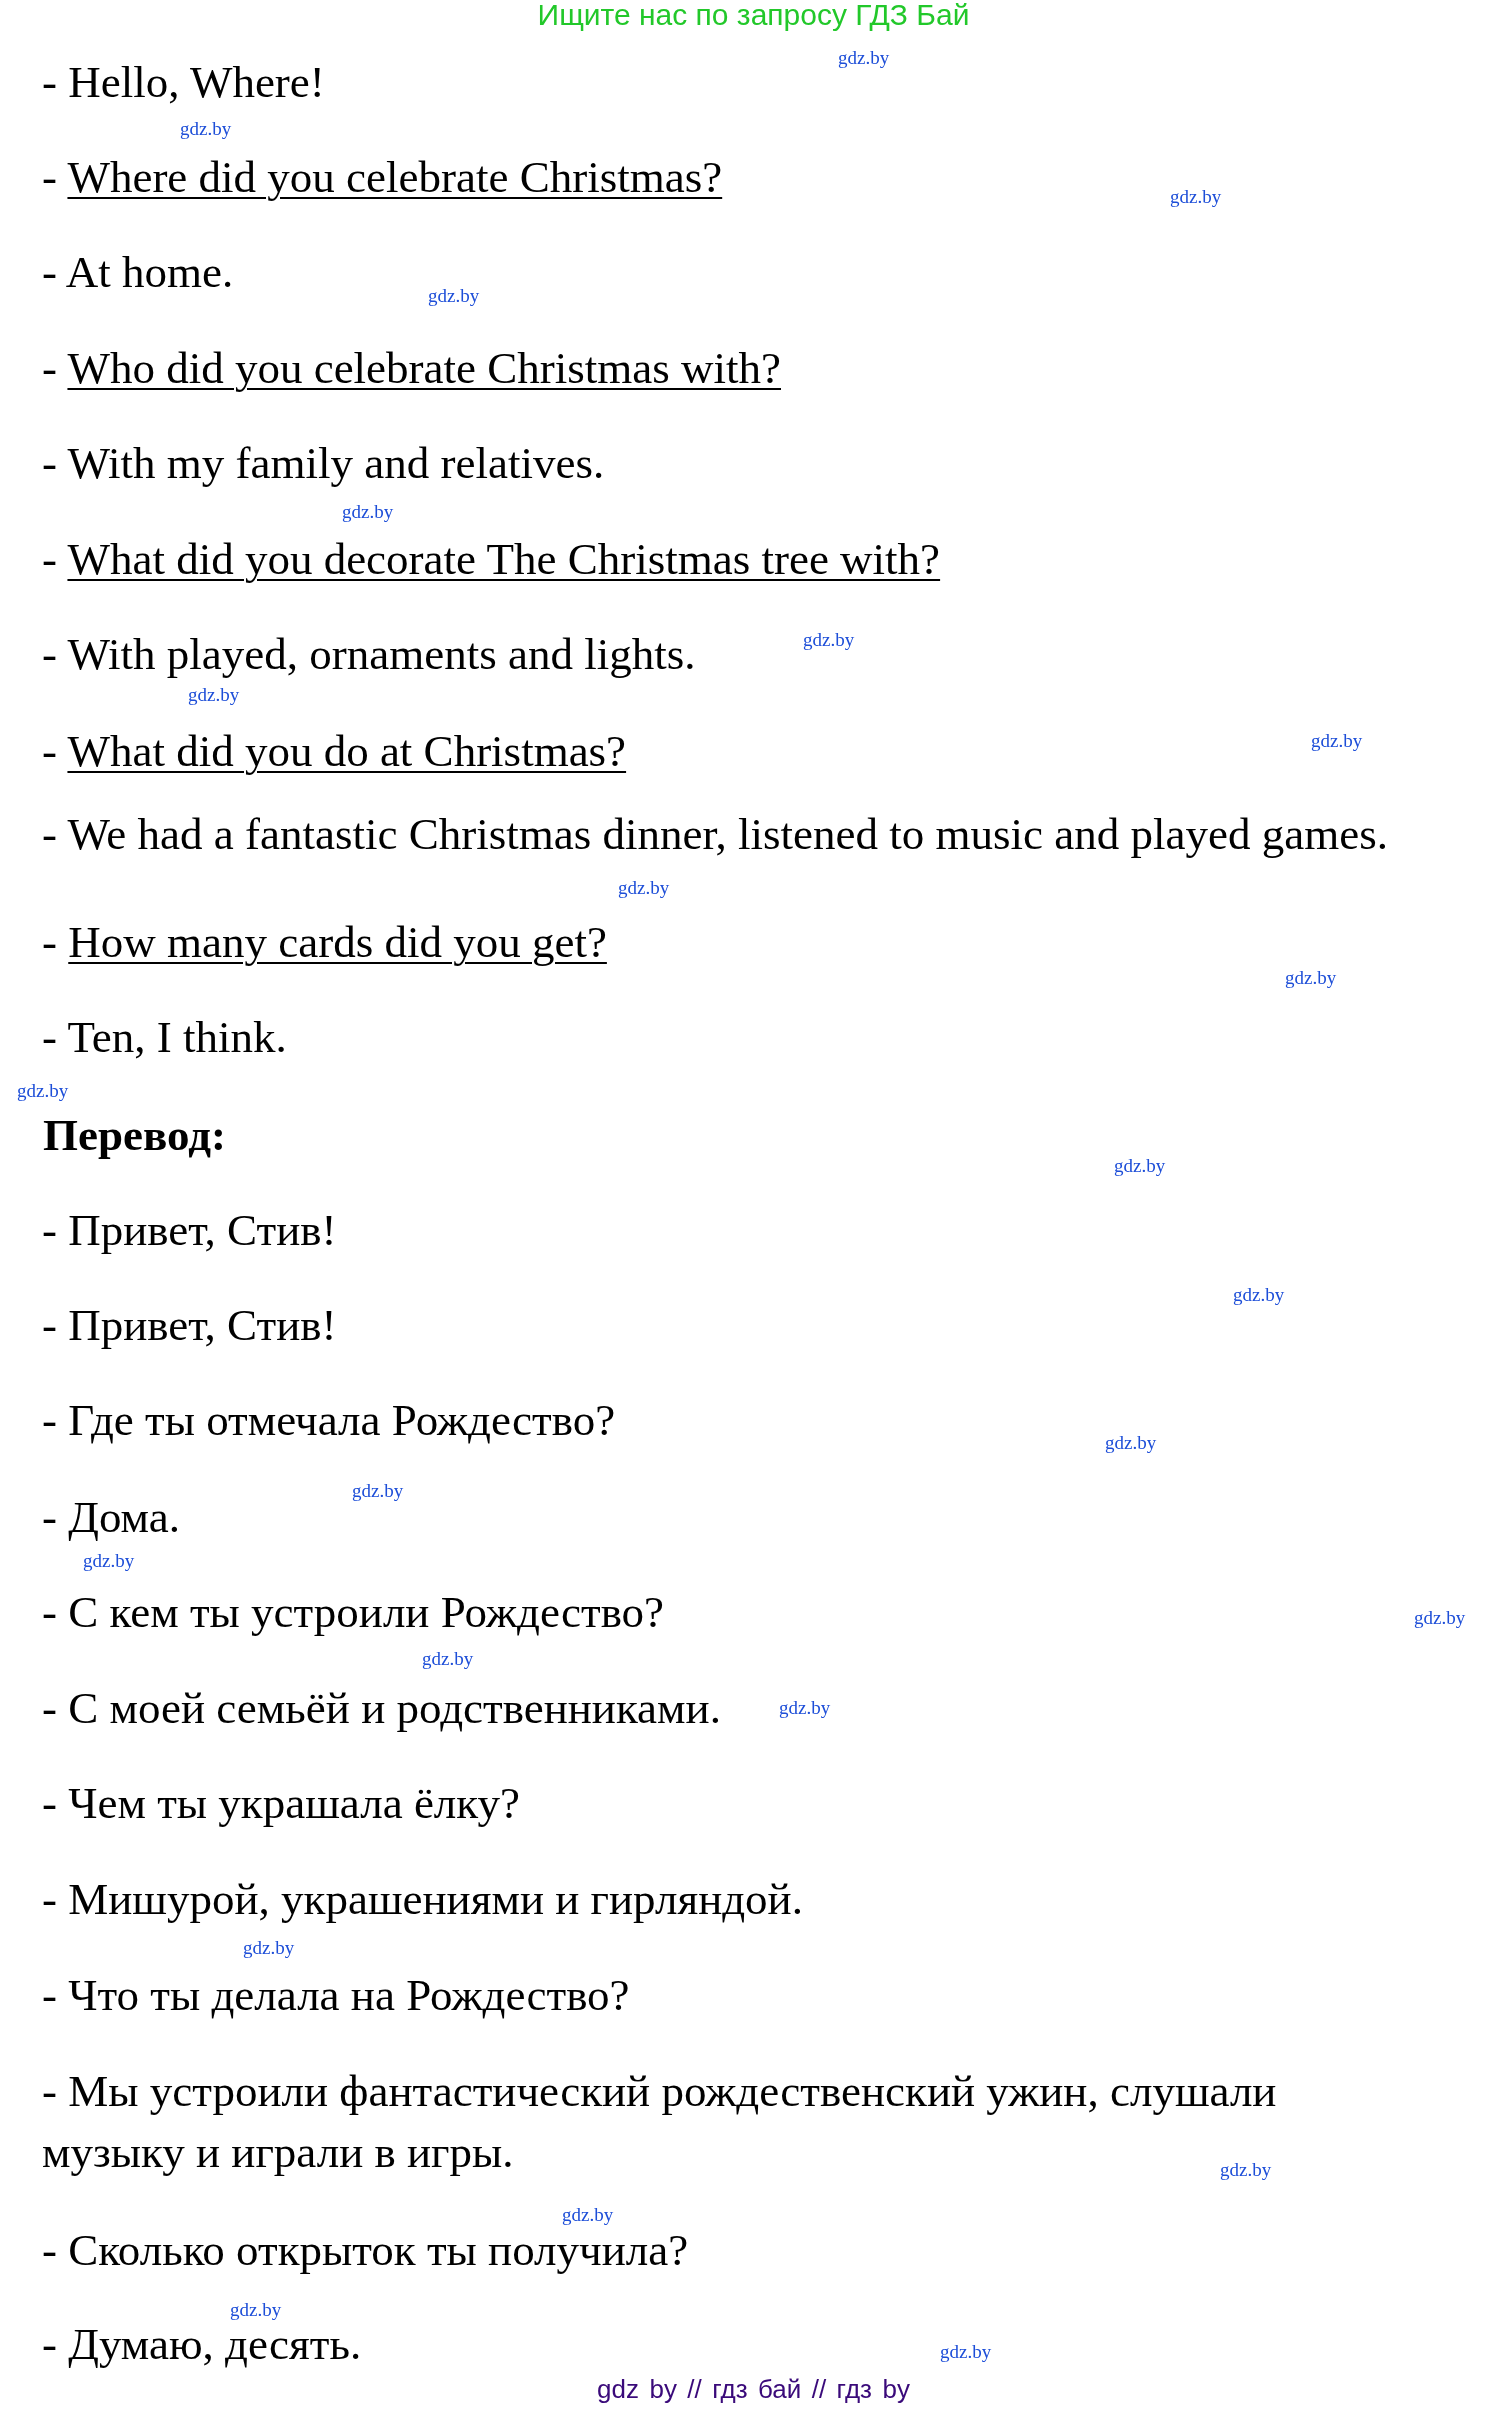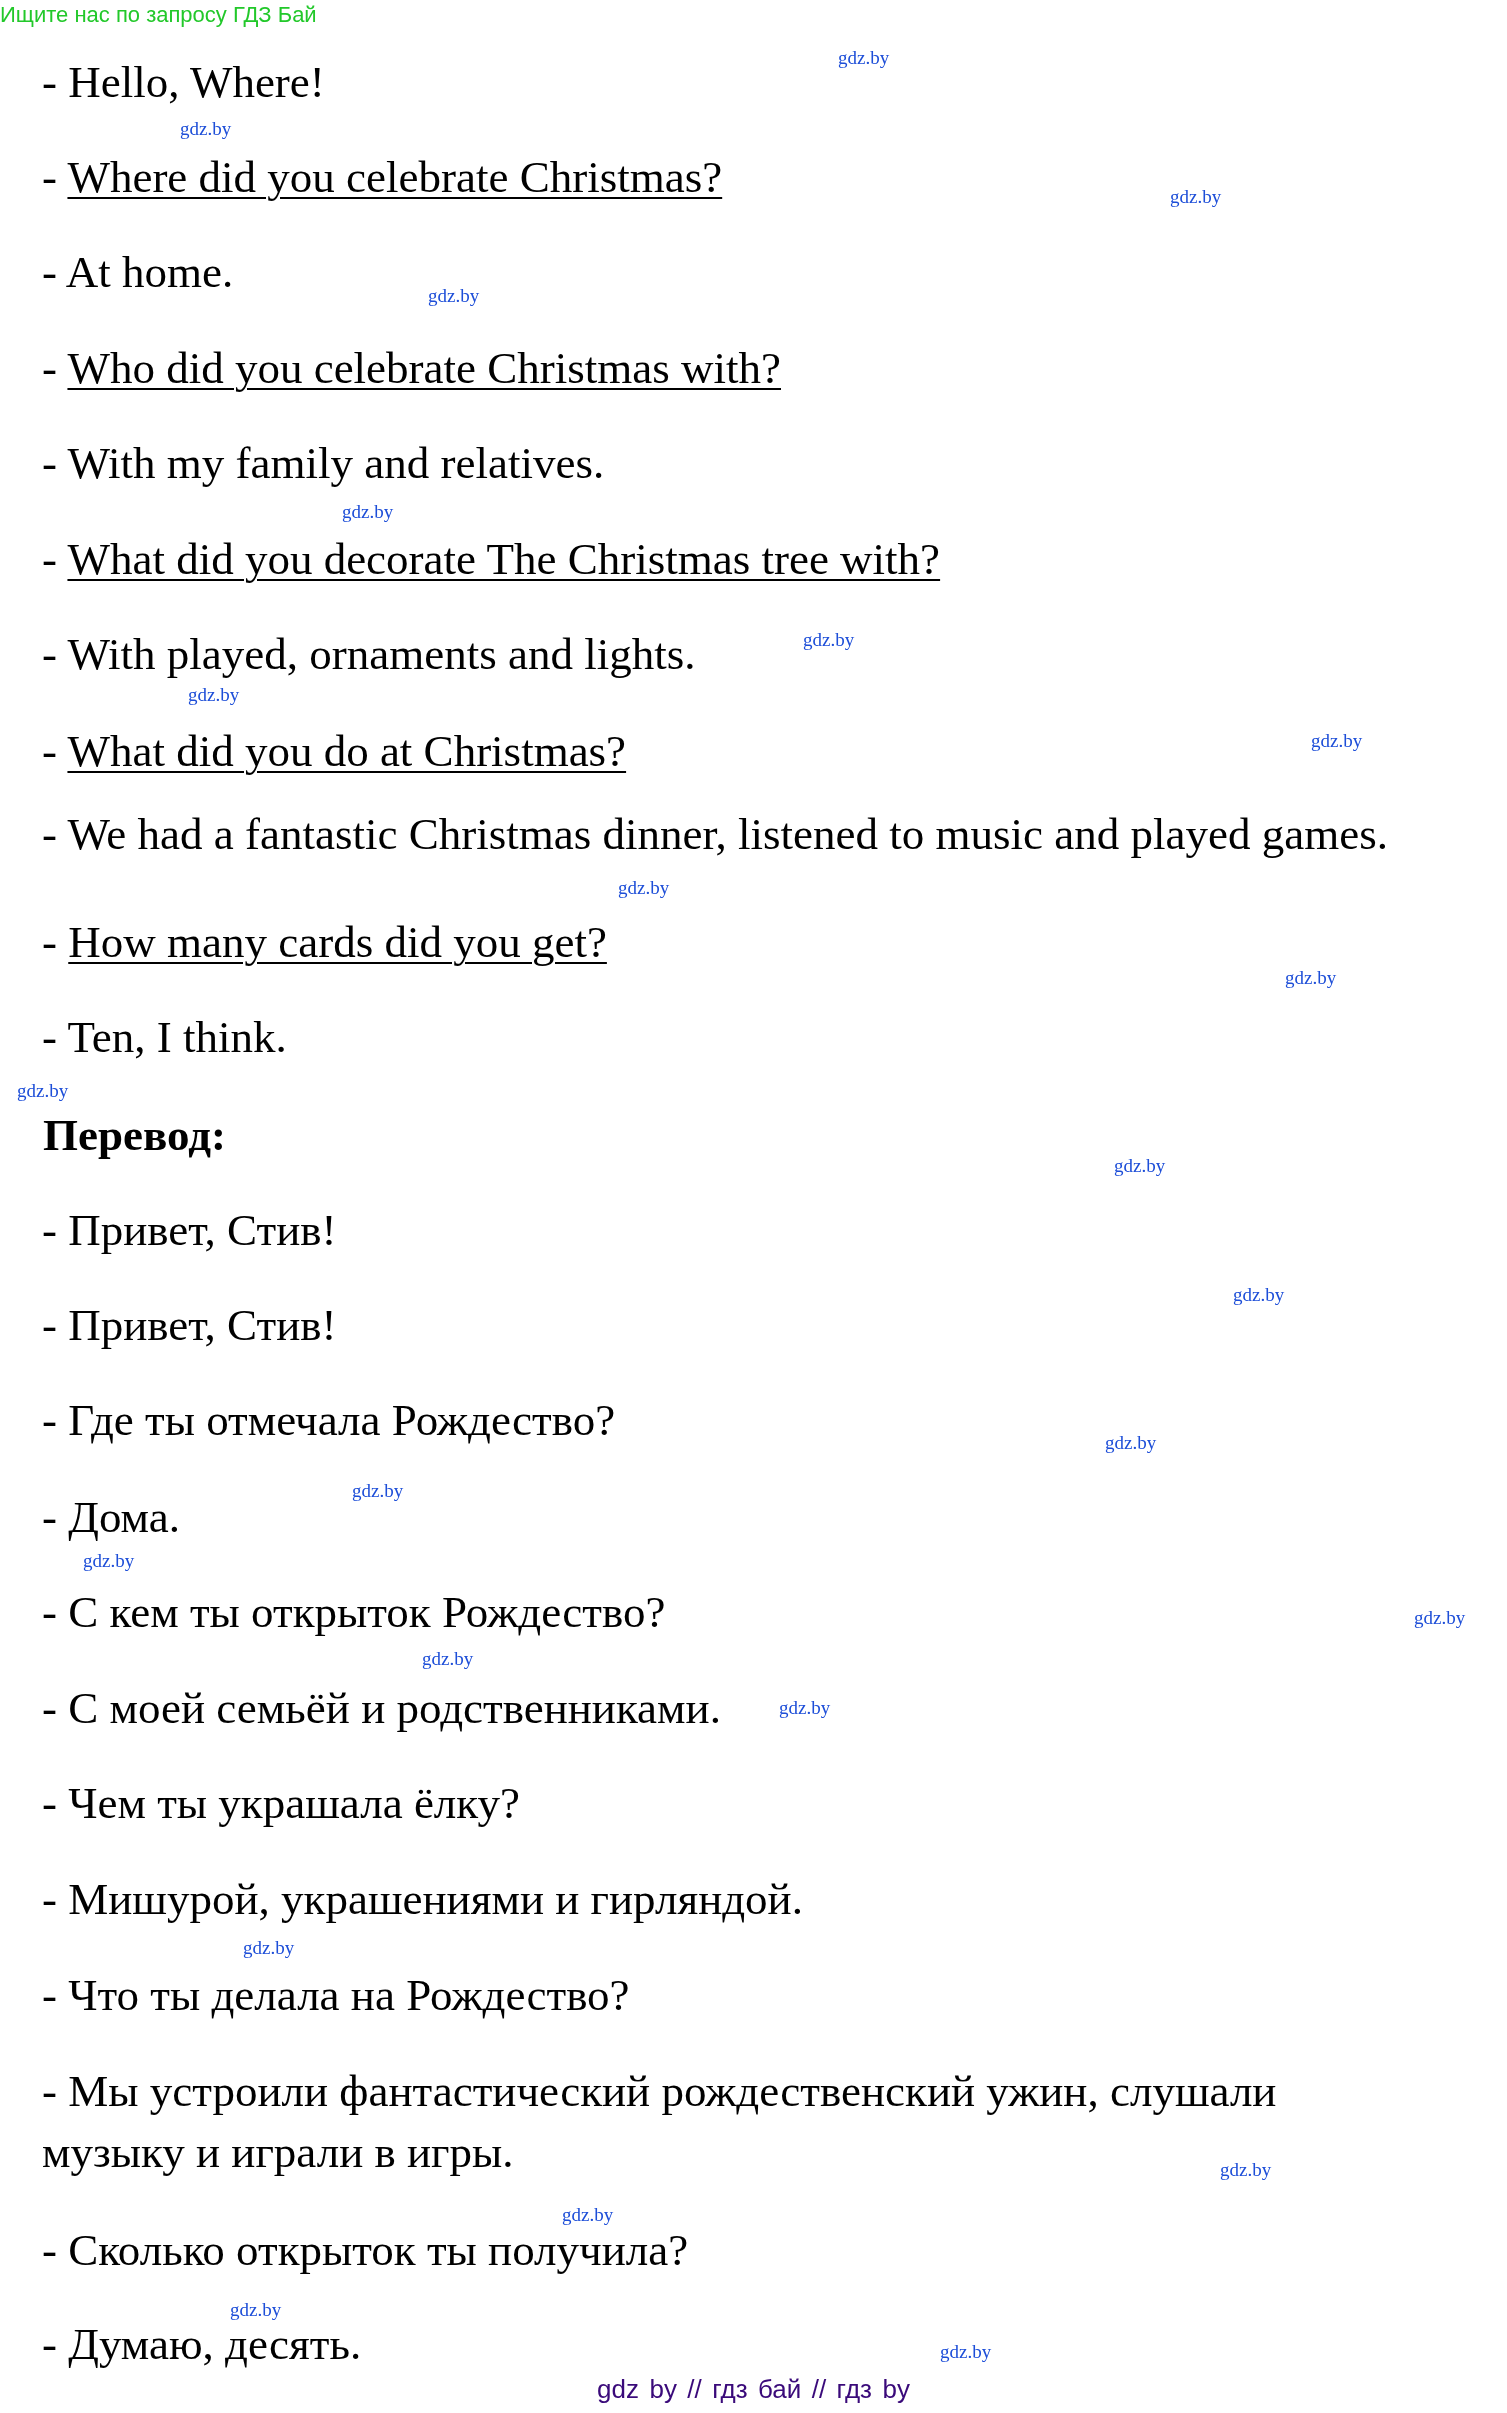--- a/index.html
+++ b/index.html
@@ -1,18 +1,18 @@
 <!DOCTYPE html>
 <html style="font-size:13px"><head>
 <meta charset="utf-8">
 <style>
   html, body { margin:0; padding:0; background:#ffffff; }
   body { width:1507px; height:2413px; position:relative; overflow:hidden; }
-  .header { position:absolute; top:0; left:0; width:1507px; 
-    font-family:"Liberation Sans", sans-serif; font-size:22px; color:#22c82a; line-height:29px; }
+  .header { position:absolute; top:0; left:0; width:1507px; text-align:center;
+    font-family:"Liberation Sans", sans-serif; font-size:30px; color:#22c82a; line-height:29px; }
   .line { position:absolute; left:42px; font-family:"Liberation Serif", serif; font-size:45px;
     color:#000; line-height:52px; white-space:nowrap; }
   .line u { text-decoration:underline; text-decoration-thickness:2.4px; text-underline-offset:4.8px; }
   .title { font-weight:bold; left:43px;text-align:center; }
   .wm { position:absolute; font-family:Liberation Serif, serif; font-size:19px; color:#1d4ed8; line-height:27px; white-space:nowrap; }
   .foot { position:absolute; top:2375px; left:0; width:1507px; text-align:center;
     font-family:"Liberation Sans", sans-serif; font-size:26px; color:#3a0a7a; line-height:29px; word-spacing:3.2px; }
 </style>
 </head>
 <body>
@@ -29,21 +29,21 @@
 <div class="line" style="top:725px"><span>- </span><u>What did you do at Christmas?</u></div>
 <div class="line" style="top:808px"><span>- </span><span>We had a fantastic Christmas dinner, listened to music and played games.</span></div>
 <div class="line" style="top:916px"><span>- </span><u>How many cards did you get?</u></div>
 <div class="line" style="top:1011px"><span>- </span><span>Ten, I think.</span></div>
 
 <div class="line title" style="top:1109px">Перевод:</div>
 <div class="line" style="top:1204px"><span>- </span><span>Привет, Стив!</span></div>
 <div class="line" style="top:1299px"><span>- </span><span>Привет, Стив!</span></div>
 <div class="line" style="top:1394px"><span>- </span><span>Где ты отмечала Рождество?</span></div>
 <div class="line" style="top:1491px"><span>- </span><span>Дома.</span></div>
-<div class="line" style="top:1586px"><span>- </span><span>С кем ты открыток Рождество?</span></div>
+<div class="line" style="top:1586px"><span>- </span><span>С кем ты устроили Рождество?</span></div>
 <div class="line" style="top:1682px"><span>- </span><span>С моей семьёй и родственниками.</span></div>
 <div class="line" style="top:1777px"><span>- </span><span>Чем ты украшала ёлку?</span></div>
 <div class="line" style="top:1873px"><span>- </span><span>Мишурой, украшениями и гирляндой.</span></div>
 <div class="line" style="top:1969px"><span>- </span><span>Что ты делала на Рождество?</span></div>
 <div class="line" style="top:2065px"><span>- </span><span>Мы устроили фантастический рождественский ужин, слушали</span></div>
 <div class="line" style="top:2126px"><span></span><span>музыку и играли в игры.</span></div>
 <div class="line" style="top:2224px"><span>- </span><span>Сколько открыток ты получила?</span></div>
 <div class="line" style="top:2318px"><span>- </span><span>Думаю, десять.</span></div>
 
 <div class="wm" style="left:838px;top:44px">gdz.by</div>

